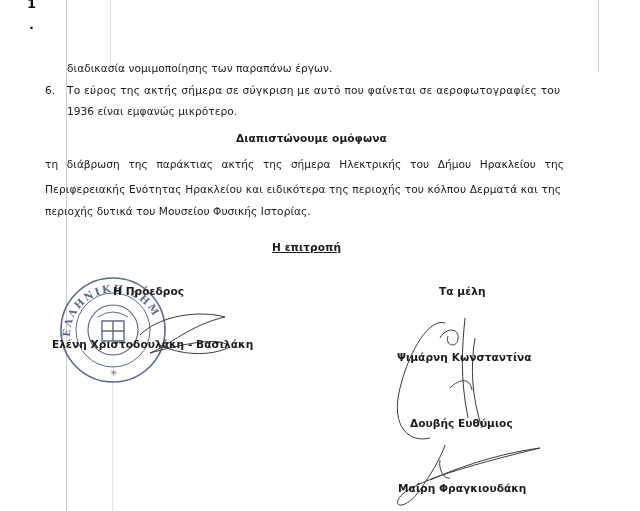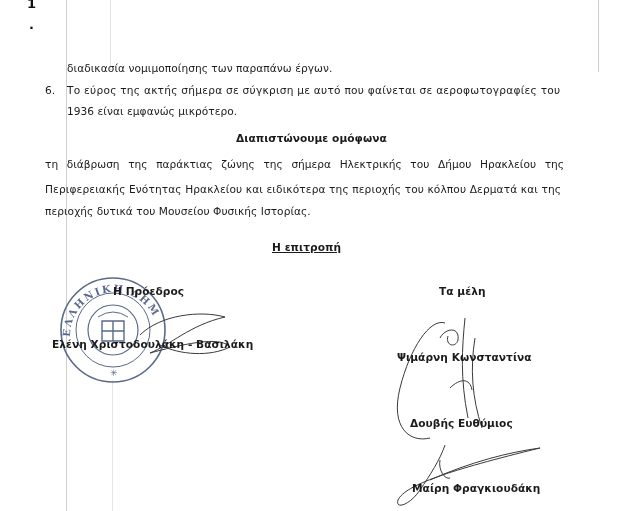--- a/index.html
+++ b/index.html
@@ -69,21 +69,21 @@
   <div class="text" style="left:67px; top:84px; letter-spacing:0.25px;">Το εύρος της ακτής σήμερα σε σύγκριση με αυτό που φαίνεται σε αεροφωτογραφίες του</div>
   <div class="text" style="left:67px; top:105px;">1936 είναι εμφανώς μικρότερο.</div>
 
   <div class="text bold" style="left:230px; top:132px;margin-left:6px;">Διαπιστώνουμε ομόφωνα</div>
 
   <div class="justify" style="left:45px; top:158px; width:519px;">
     <span>τη</span>
     <span>διάβρωση</span>
     <span>της</span>
     <span>παράκτιας</span>
-    <span>ζώνης</span>
+    <span>ακτής</span>
     <span>της</span>
     <span>σήμερα</span>
     <span>Ηλεκτρικής</span>
     <span>του</span>
     <span>Δήμου</span>
     <span>Ηρακλείου</span>
     <span>της</span>
   </div>
   <div class="text" style="left:45px; top:183px; letter-spacing:0.12px;">Περιφερειακής Ενότητας Ηρακλείου και ειδικότερα της περιοχής του κόλπου Δερματά και της</div>
   <div class="text" style="left:45px; top:205px;">περιοχής δυτικά του Μουσείου Φυσικής Ιστορίας.</div>
@@ -119,15 +119,15 @@
   <svg width="120" height="130" style="left:390px; top:318px;" viewBox="0 0 120 130">
     <path d="M55 5 C40 0, 20 30, 10 70 C0 110, 20 125, 40 120 M50 20 C55 10, 70 8, 68 22 C66 30, 55 28, 58 18 M75 0 C72 30, 70 60, 78 100 M85 20 C80 50, 82 80, 92 110 M60 70 C70 60, 80 60, 82 72" fill="none" stroke="#3a3a3a" stroke-width="1"></path>
   </svg>
   <div class="text bold" style="left:397px; top:351px;">Ψιμάρνη Κωνσταντίνα</div>
 
   <div class="text bold" style="left:410px; top:417px;">Δουβής Ευθύμιος</div>
 
   <svg width="160" height="70" style="left:390px; top:440px;" viewBox="0 0 160 70">
     <path d="M55 5 C50 20, 40 35, 30 50 C20 65, 5 70, 8 60 C15 45, 60 30, 150 8 C120 12, 80 22, 40 40 M50 20 C48 30, 55 40, 60 38" fill="none" stroke="#3a3a3a" stroke-width="1"></path>
   </svg>
-  <div class="text bold" style="left:412px; top:482px;">Μαίρη Φραγκιουδάκη</div>
+  <div class="text bold" style="left:398px; top:482px;">Μαίρη Φραγκιουδάκη</div>
 
 </div>
 
 </body></html>

